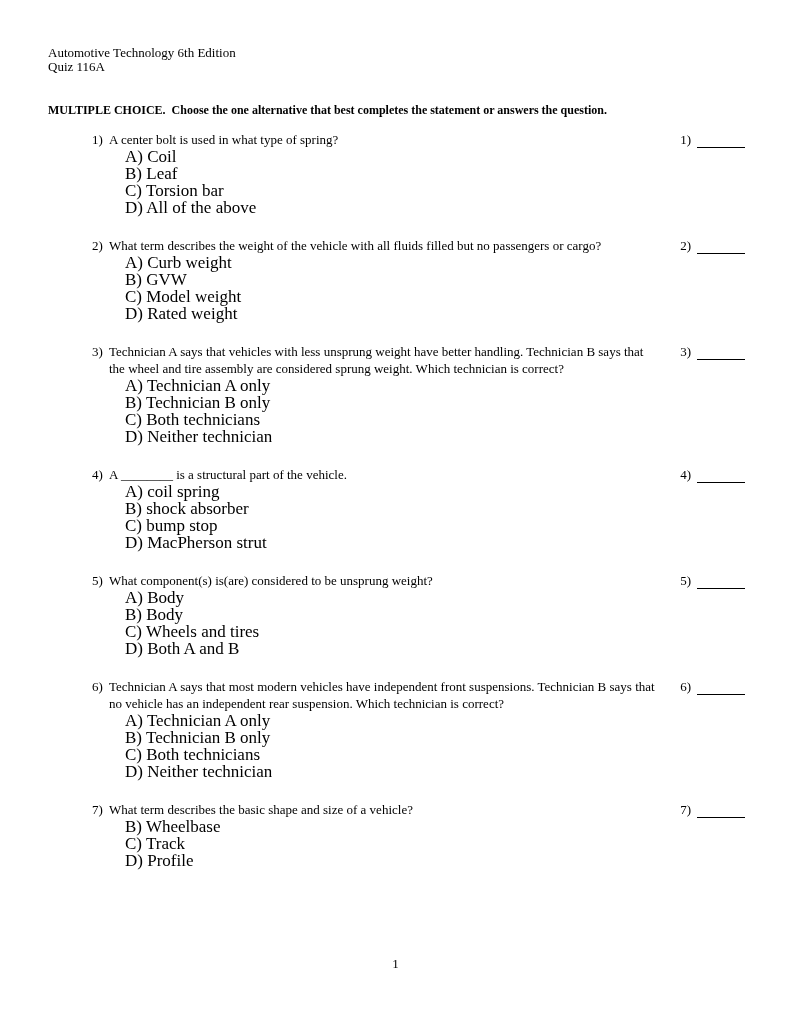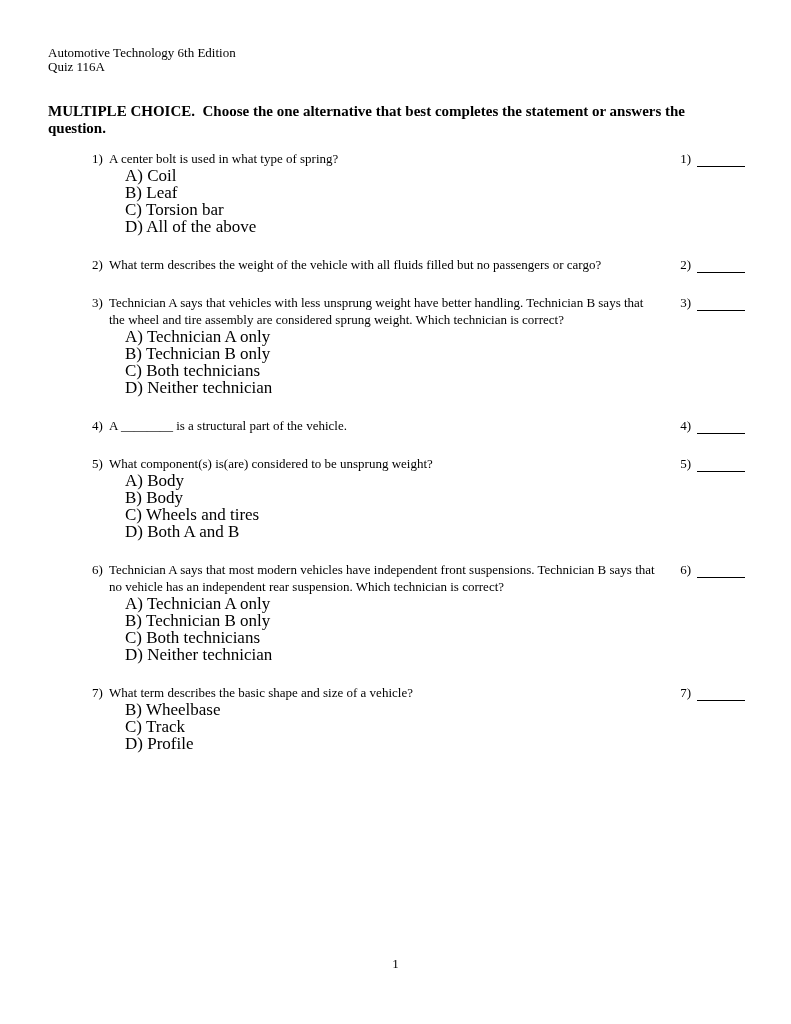--- a/index.html
+++ b/index.html
@@ -27,21 +27,21 @@
     align-items: flex-end;
   }
   .name-blank {
     display: inline-block;
     width: 228px;
     height: 15px;
     border-bottom: 1px solid #000;
   }
   .instructions {
     margin-top: 29px;
-    font-size: 15px;
+    font-size: 12px;
     font-weight: bold;
     white-space: pre-wrap;
   }
   .questions {
     margin-top: 13px;
   }
   .question {
     display: flex;
     align-items: flex-start;
     margin-bottom: 21px;
@@ -130,20 +130,26 @@
           <span class="answer-blank"></span>
       </div>
     </div>
 
     <div class="question">
       <div class="q-main">
         <div class="q-row">
           <span class="q-num">2)</span>
           <span class="q-text">What term describes the weight of the vehicle with all fluids filled but no passengers or cargo?</span>
         </div>
+        <div class="choices">
+          <div class="choice">A) Curb weight</div>
+          <div class="choice">B) GVW</div>
+          <div class="choice">C) Model weight</div>
+          <div class="choice">D) Rated weight</div>
+        </div>
       </div>
       <div class="q-answer">
         <span class="ans-num">2)</span>
           <span class="answer-blank"></span>
       </div>
     </div>
 
     <div class="question">
       <div class="q-main">
         <div class="q-row">
@@ -162,20 +168,26 @@
           <span class="answer-blank"></span>
       </div>
     </div>
 
     <div class="question">
       <div class="q-main">
         <div class="q-row">
           <span class="q-num">4)</span>
           <span class="q-text">A ________ is a structural part of the vehicle.</span>
         </div>
+        <div class="choices">
+          <div class="choice">A) coil spring</div>
+          <div class="choice">B) shock absorber</div>
+          <div class="choice">C) bump stop</div>
+          <div class="choice">D) MacPherson strut</div>
+        </div>
       </div>
       <div class="q-answer">
         <span class="ans-num">4)</span>
           <span class="answer-blank"></span>
       </div>
     </div>
 
     <div class="question">
       <div class="q-main">
         <div class="q-row">

